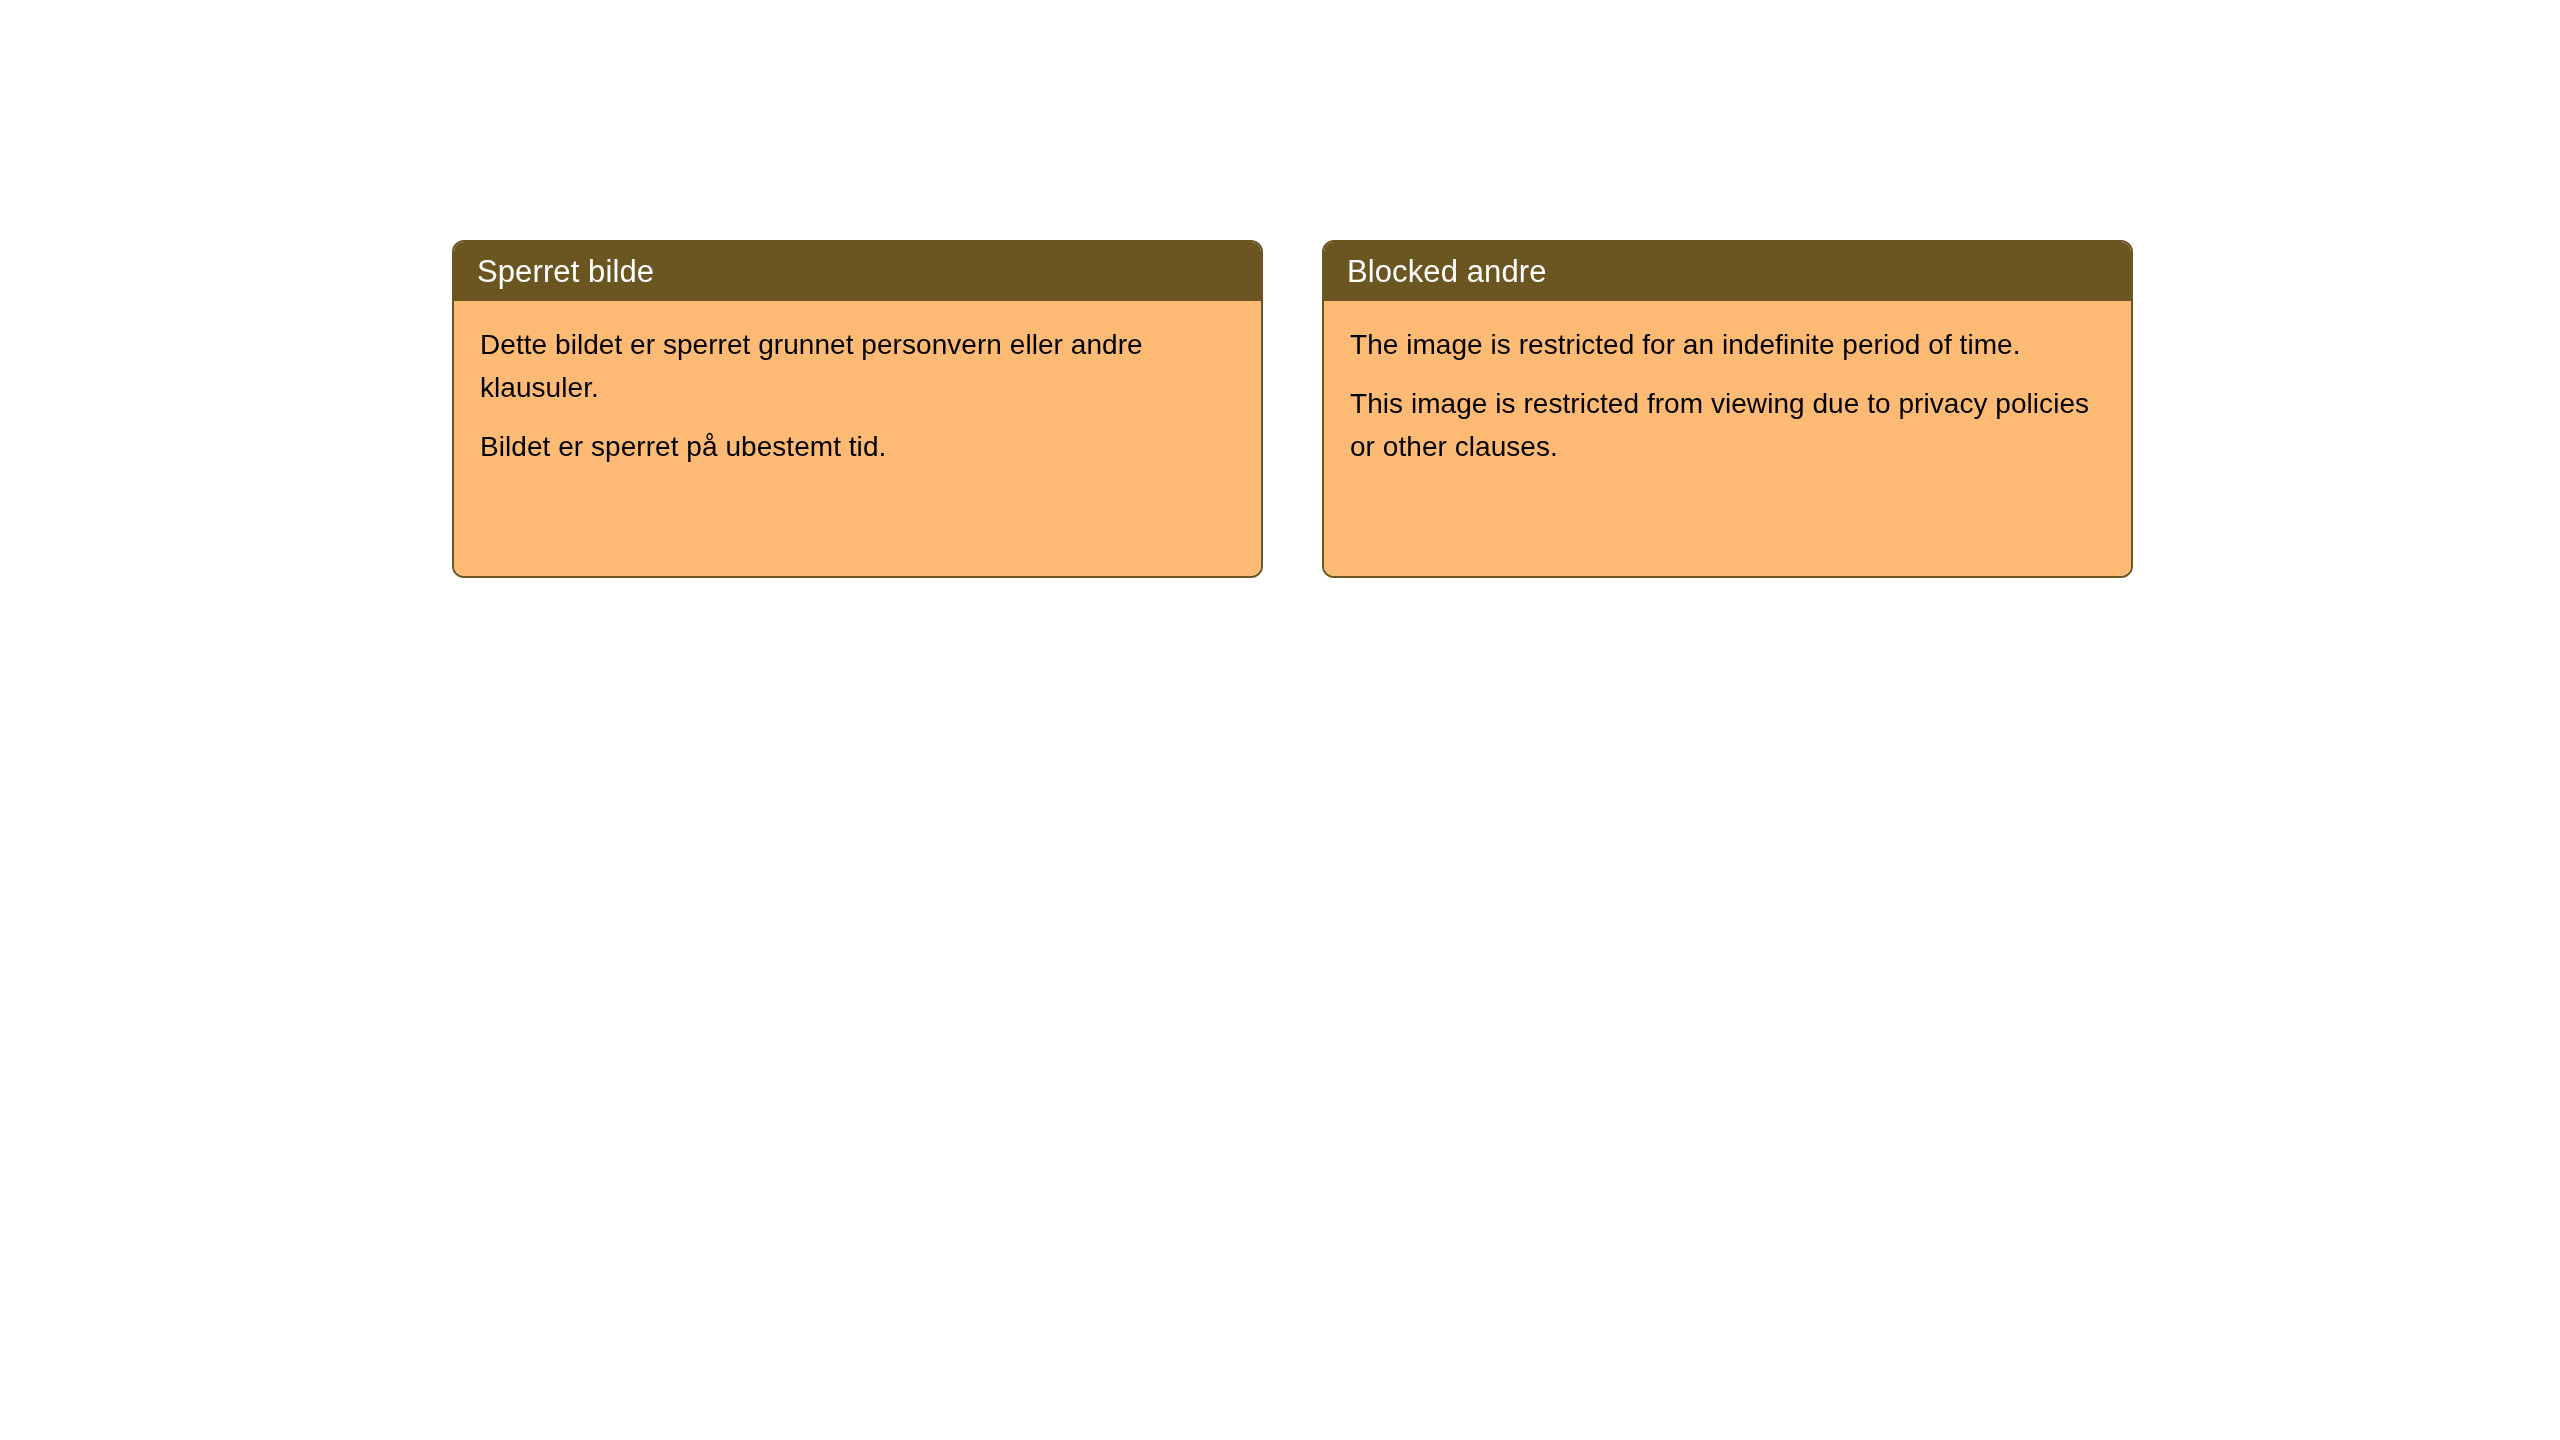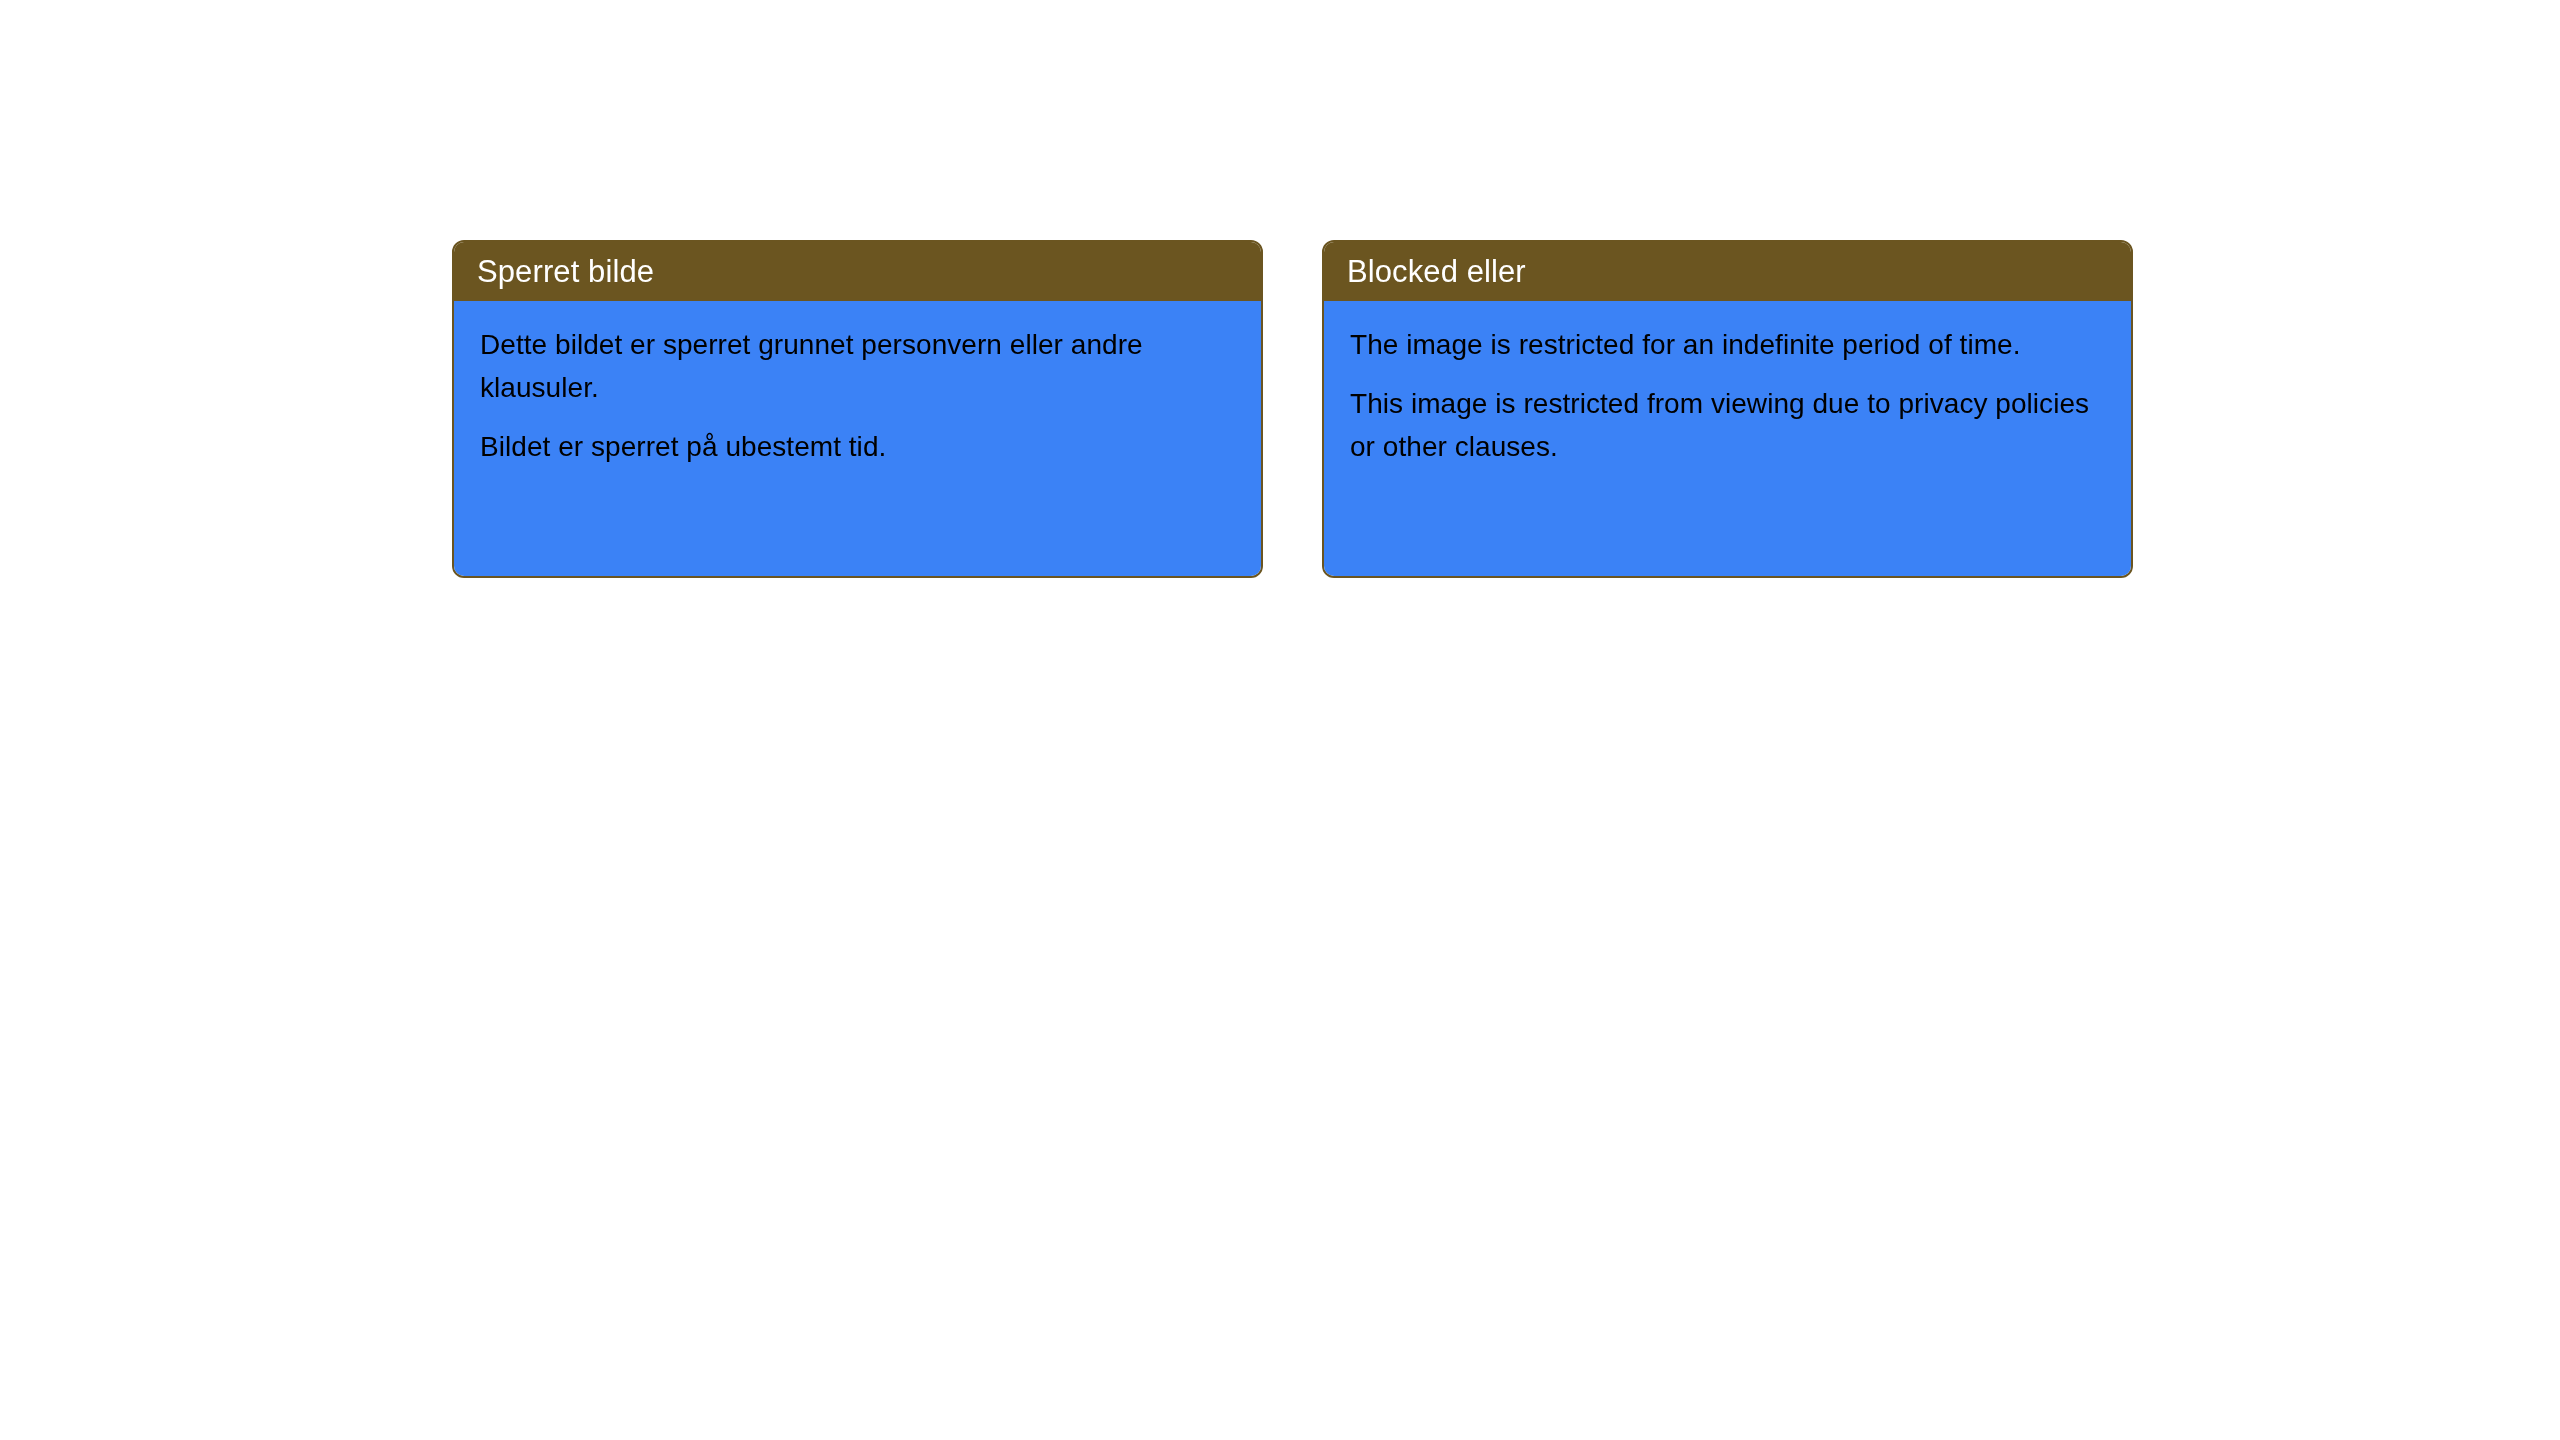--- a/index.html
+++ b/index.html
@@ -59,21 +59,21 @@
     font-size: 31px;
     font-weight: 400;
     line-height: 1;
     letter-spacing: 0.1px;
     white-space: nowrap;
   }
 
   .card-body {
     box-sizing: border-box;
     flex: 1 1 auto;
-    background: #3b82f6;
+    background: #fdba74;
     padding: 22px 24px 0 26px;
     display: flex;
     flex-direction: column;
   }
 
   .card-paragraph {
     color: #000000;
     font-size: 28px;
     font-weight: 400;
     line-height: 43px;
@@ -97,21 +97,21 @@
         <span class="card-title">Sperret bilde</span>
       </div>
       <div class="card-body">
         <p class="card-paragraph">Dette bildet er sperret grunnet personvern eller andre klausuler.</p>
         <p class="card-paragraph">Bildet er sperret på ubestemt tid.</p>
       </div>
     </div>
 
     <div class="notice-card">
       <div class="card-header">
-        <span class="card-title">Blocked eller</span>
+        <span class="card-title">Blocked andre</span>
       </div>
       <div class="card-body">
         <p class="card-paragraph">The image is restricted for an indefinite period of time.</p>
         <p class="card-paragraph">This image is restricted from viewing due to privacy policies or other clauses.</p>
       </div>
     </div>
 
   </div>
 
 </div>

